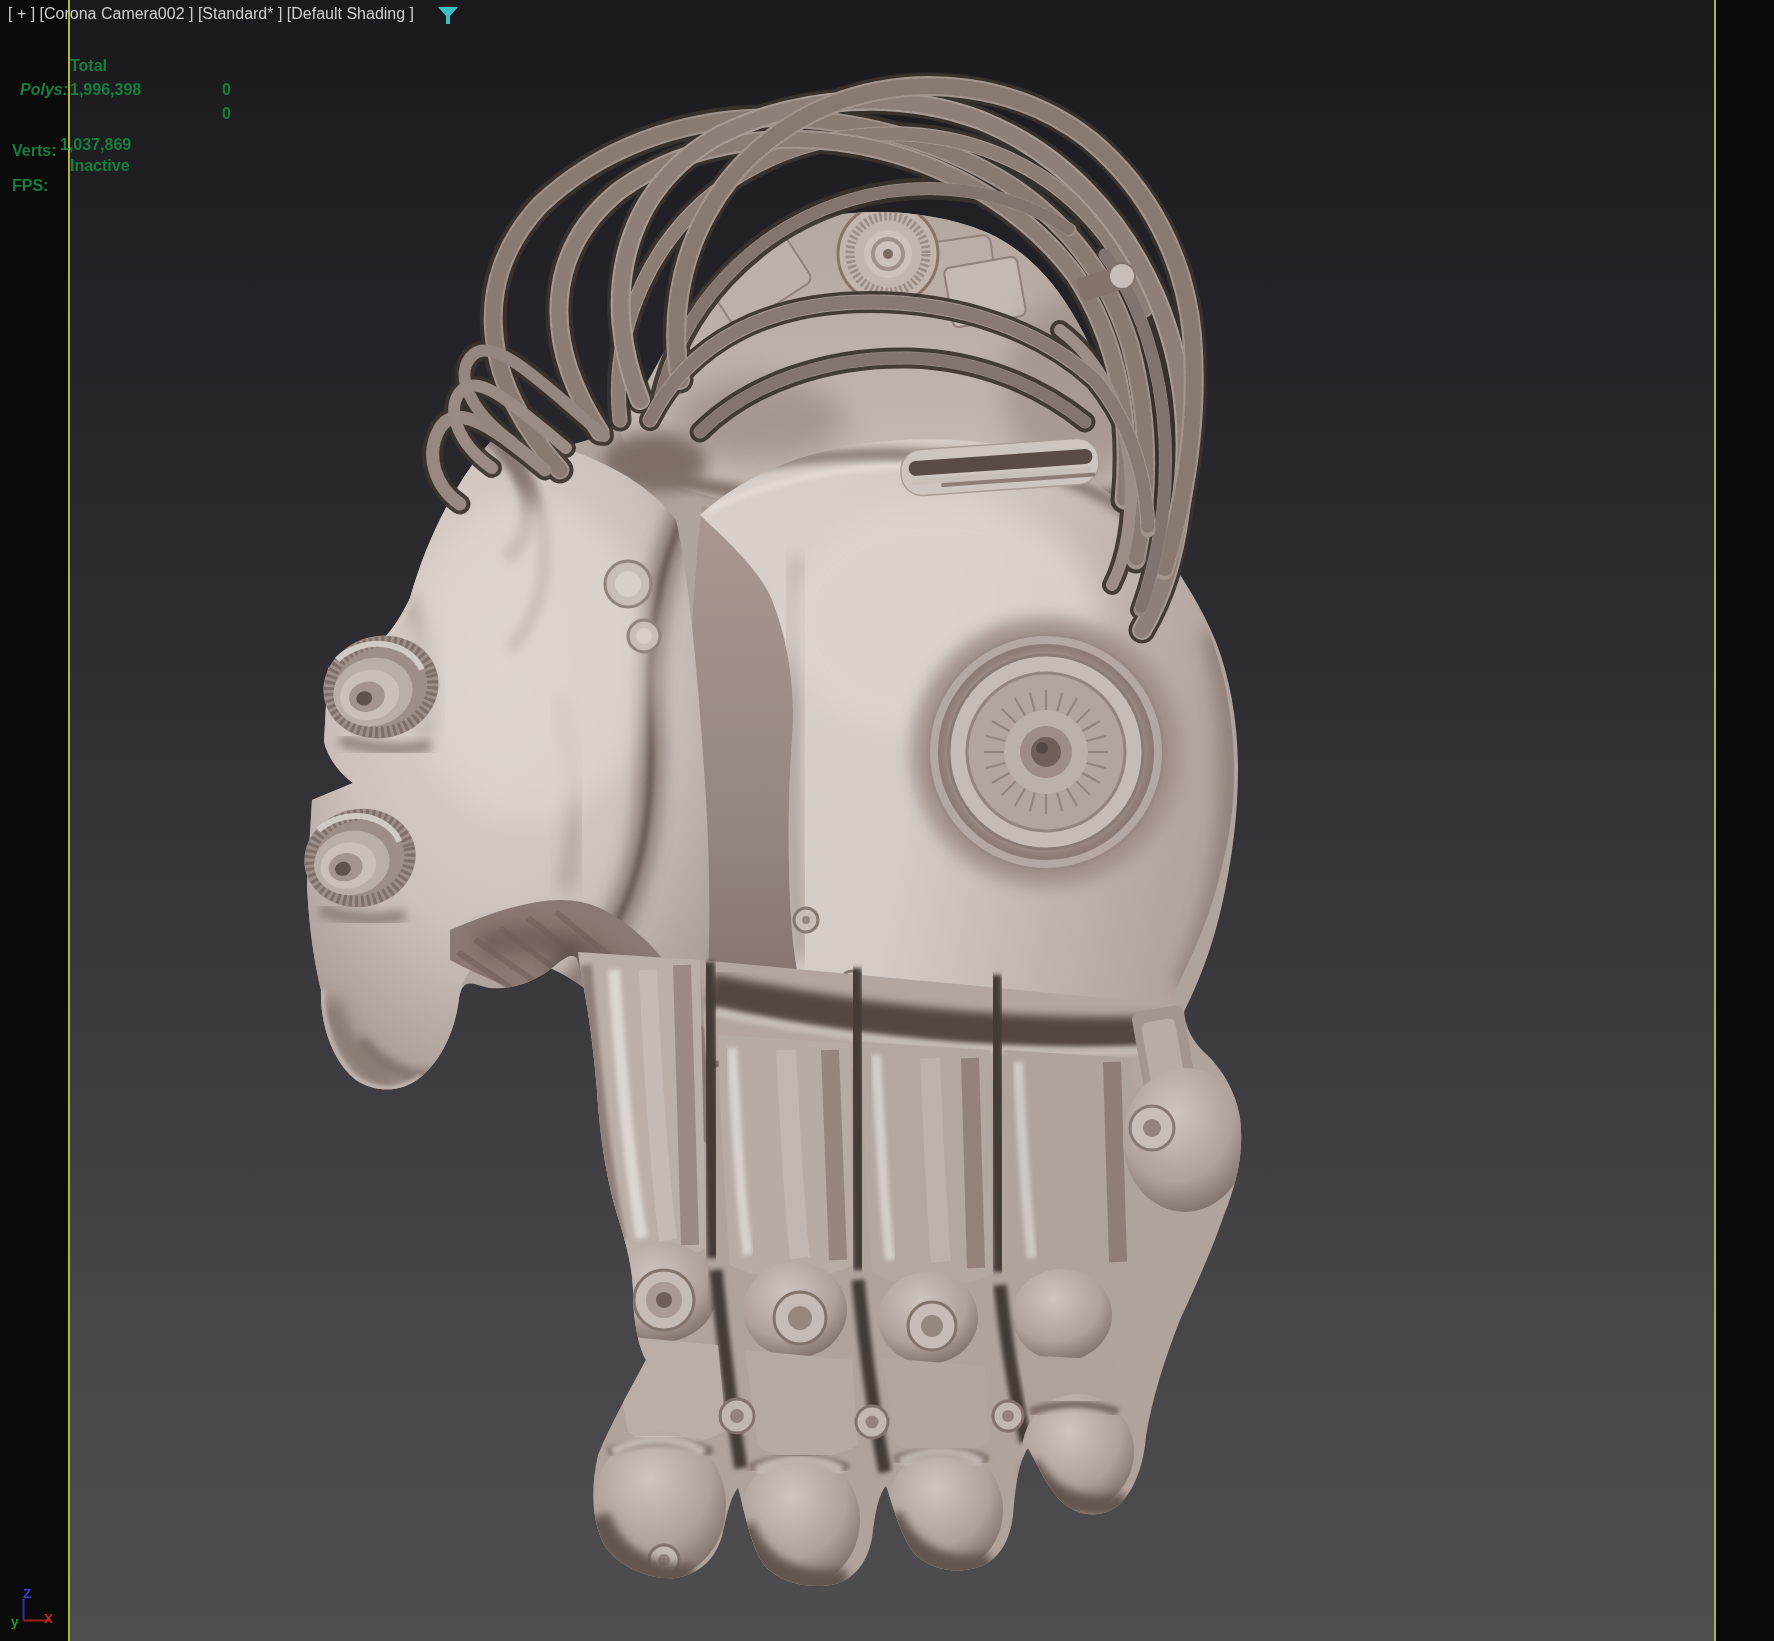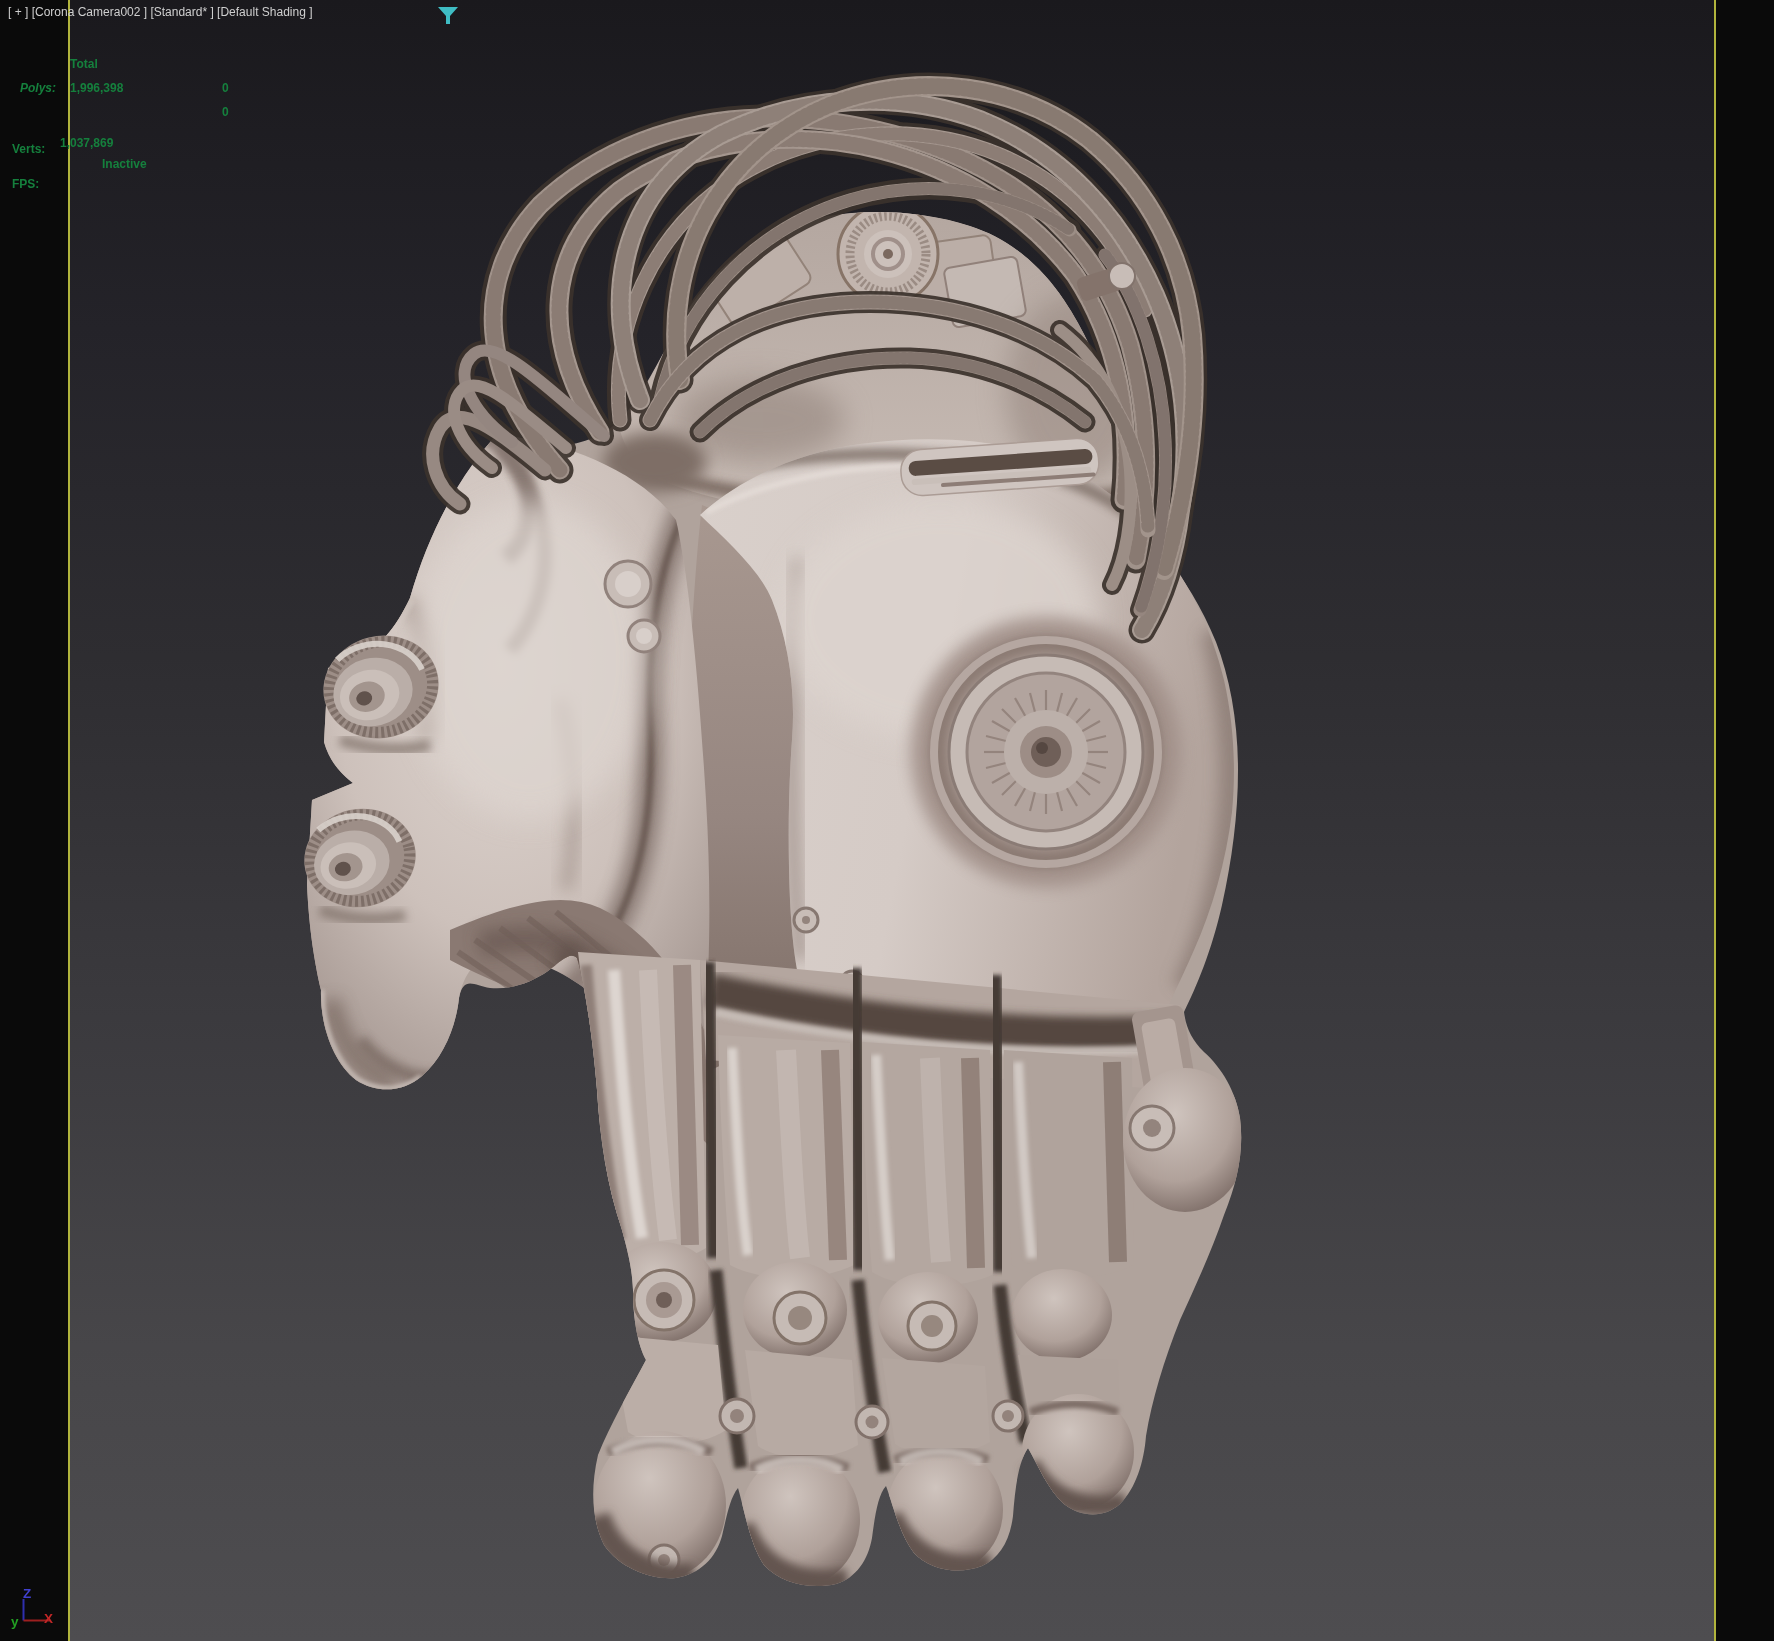--- a/index.html
+++ b/index.html
@@ -1,21 +1,21 @@
 <!DOCTYPE html>
 <html><head>
 <meta charset="utf-8">
 <style>
   html,body{margin:0;padding:0;background:#0a0a0a;width:1774px;height:1641px;overflow:hidden;}
   #stage{position:absolute;left:0;top:0;width:1774px;height:1641px;background:#0a0a0a;font-family:"Liberation Sans",sans-serif;}
   #viewport{position:absolute;left:68px;top:0;width:1648px;height:1641px;
     background:linear-gradient(to bottom,#1a191d 0%,#242329 20%,#2e2d31 40%,#3b3a3e 62%,#474649 82%,#4e4d50 100%);
     border-left:2px solid #b1b43c;border-right:2px solid #b1b43c;box-sizing:border-box;}
   #handsvg{position:absolute;left:0;top:0;}
-  .txt{position:absolute;color:#cfcfcf;font-size:12px;white-space:pre;text-align:right;}
+  .txt{position:absolute;color:#cfcfcf;font-size:16px;white-space:pre;text-align:right;}
   .b{font-weight:bold;color:#15803d;}
 </style>
 </head>
 <body>
 <div id="stage">
   <div id="viewport"></div>
   <svg id="handsvg" width="1774" height="1641" viewBox="0 0 1774 1641">
     <defs>
       <filter id="bl2" x="-30%" y="-30%" width="160%" height="160%">
           <feGaussianBlur stdDeviation="2"></feGaussianBlur>
@@ -381,21 +381,21 @@
     <path d="M1,1 L21,1 L13,10 L13,18 L9,18 L9,10 Z" fill="#3fbdc4"></path>
   </svg>
   <div class="txt b" style="left:70px;top:57px;">Total</div>
   <div class="txt b" style="left:20px;top:81px;font-style:italic;">Polys:</div>
   <div class="txt b" style="left:70px;top:81px;">1,996,398</div>
   <div class="txt b" style="left:222px;top:81px;">0</div>
   <div class="txt b" style="left:12px;top:105px;margin-top:37px;">Verts:</div>
   <div class="txt b" style="left:60px;top:105px;margin-top:31px;">1,037,869</div>
   <div class="txt b" style="left:222px;top:105px;">0</div>
   <div class="txt b" style="left:12px;top:157px;margin-top:20px;">FPS:</div>
-  <div class="txt b" style="left:70px;top:157px;padding-left:32px;">Inactive</div>
+  <div class="txt b" style="left:70px;top:157px;">Inactive</div>
 
   <svg style="position:absolute;left:0px;top:1575px;" width="70" height="60" viewBox="0 0 70 60">
     <text x="23" y="23" fill="#4040cf" font-family="Liberation Sans" font-size="13.5" font-weight="bold">Z</text>
     <line x1="23.5" y1="24" x2="23.5" y2="45.5" stroke="#2f2fae" stroke-width="2"></line>
     <line x1="23.5" y1="45.5" x2="50" y2="45.5" stroke="#9d1f1f" stroke-width="2"></line>
     <text x="44" y="48" fill="#c32727" font-family="Liberation Sans" font-size="13.5" font-weight="bold">X</text>
     <text x="11" y="51" fill="#22a022" font-family="Liberation Sans" font-size="13.5" font-weight="bold">y</text>
   </svg>
 </div>
 

